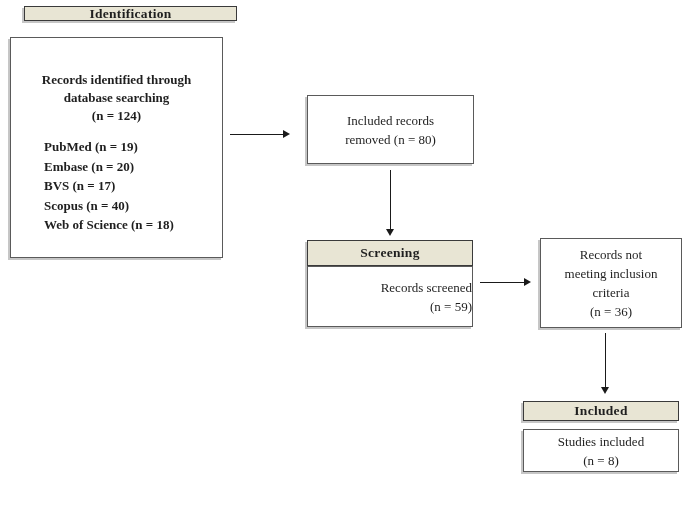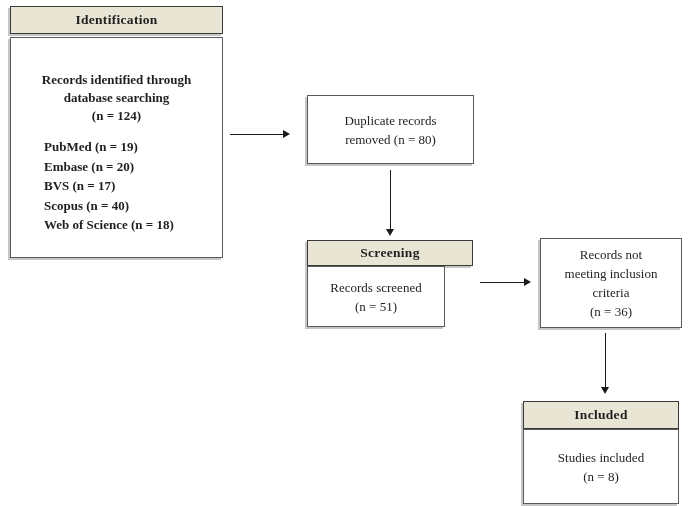--- a/index.html
+++ b/index.html
@@ -87,21 +87,21 @@
     border-top: 7px solid #1a1a1a;
     border-left: 4px solid transparent;
     border-right: 4px solid transparent;
   }
 </style>
 </head>
 <body>
 
 <div id="canvas">
 
-  <div class="header-box" style="left:10px; top:6px; width:213px; height:28px;">
+  <div class="header-box" style="left:24px; top:6px; width:213px; height:15px;">
     <span class="line">Identification</span>
   </div>
 
   <div class="box" id="id-main" style="left:10px; top:37px; width:213px; height:221px;">
     <div class="summary">
       <span class="line">Records identified through</span>
       <span class="line">database searching</span>
       <span class="line">(n = 124)</span>
     </div>
     <div class="sources">
@@ -111,52 +111,52 @@
       <span class="line">Scopus (n = 40)</span>
       <span class="line">Web of Science (n = 18)</span>
     </div>
   </div>
 
   <div class="arrow-h" style="left:230px; top:134px; width:53px;">
     <span class="head"></span>
   </div>
 
   <div class="box" style="left:307px; top:95px; width:167px; height:69px;">
-    <span class="line">Duplicate records</span>
+    <span class="line">Included records</span>
     <span class="line">removed (n = 80)</span>
   </div>
 
   <div class="arrow-v" style="left:390px; top:170px; height:59px;">
     <span class="head"></span>
   </div>
 
   <div class="header-box" style="left:307px; top:240px; width:166px; height:26px;align-items:center;">
     <span class="line">Screening</span>
   </div>
-  <div class="box" style="left:307px; top:266px; width:138px; height:61px;">
+  <div class="box" style="left:307px; top:266px; width:166px; height:61px;align-items:flex-end;">
     <span class="line">Records screened</span>
-    <span class="line">(n = 51)</span>
+    <span class="line">(n = 59)</span>
   </div>
 
   <div class="arrow-h" style="left:480px; top:282px; width:44px;">
     <span class="head"></span>
   </div>
 
   <div class="box" style="left:540px; top:238px; width:142px; height:90px;">
     <span class="line">Records not</span>
     <span class="line">meeting inclusion</span>
     <span class="line">criteria</span>
     <span class="line">(n = 36)</span>
   </div>
 
   <div class="arrow-v" style="left:605px; top:333px; height:54px;">
     <span class="head"></span>
   </div>
 
-  <div class="header-box" style="left:523px; top:401px; width:156px; height:28px;">
+  <div class="header-box" style="left:523px; top:401px; width:156px; height:20px;">
     <span class="line">Included</span>
   </div>
-  <div class="box" style="left:523px; top:429px; width:156px; height:75px;">
+  <div class="box" style="left:523px; top:429px; width:156px; height:43px;">
     <span class="line">Studies included</span>
     <span class="line">(n = 8)</span>
   </div>
 
 </div>
 
 </body></html>

